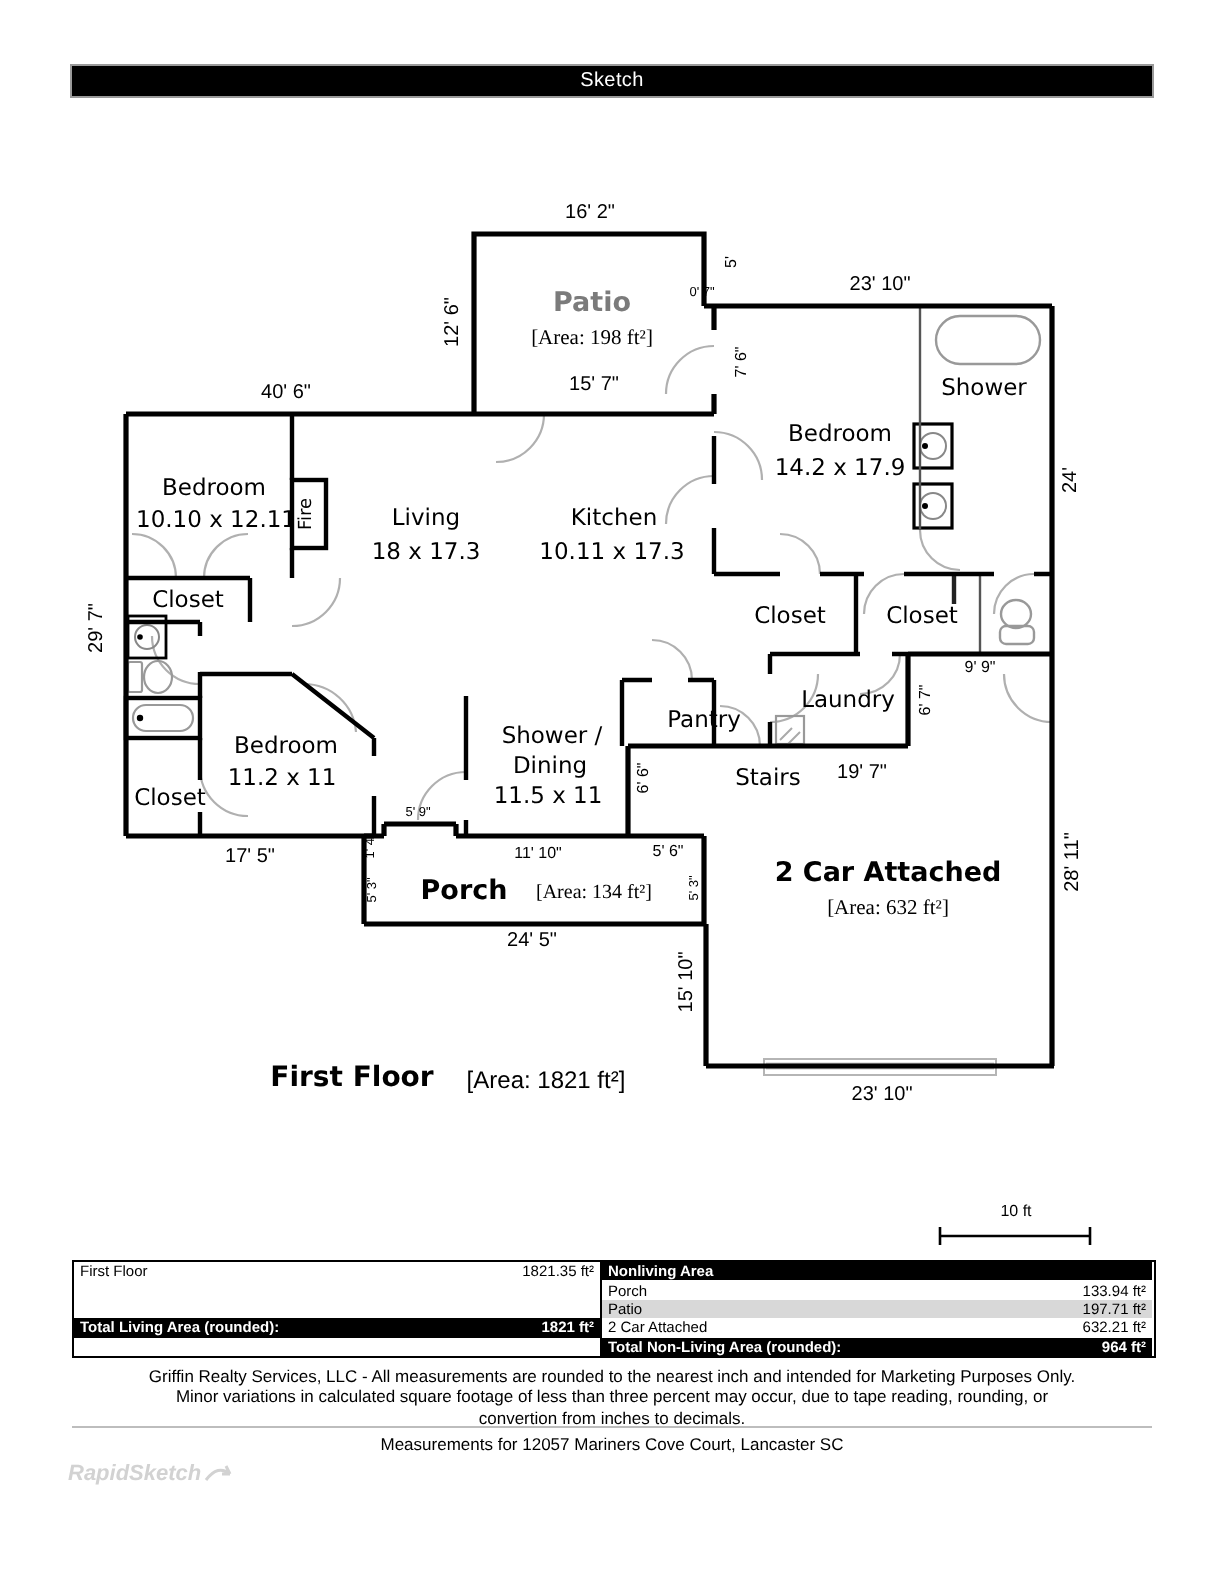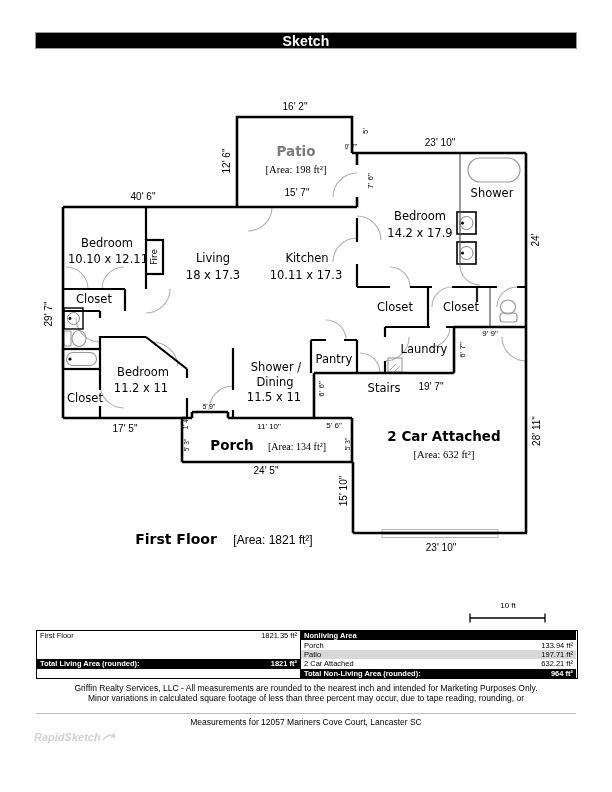--- a/index.html
+++ b/index.html
@@ -2,21 +2,21 @@
 <html><head>
 <meta charset="utf-8">
 <style>
   html,body{margin:0;padding:0;background:#fff;}
   body{width:612px;height:792px;position:relative;font-family:"Liberation Sans",sans-serif;color:#000;overflow:hidden;}
   .page{position:absolute;inset:0;background:#fff;}
 
   
   .banner{position:absolute;left:36px;top:33px;width:540px;height:15px;background:#000;
           box-shadow:0 0 0 1px #9a9a9a;display:flex;align-items:center;justify-content:center;}
-  .banner span{color:#fff;font-weight:bold;font-size:14px;letter-spacing:.2px;}
+  .banner span{color:#fff;font-weight:normal;font-size:10px;letter-spacing:.2px;}
 
   
   .plansvg{position:absolute;left:0;top:0;width:612px;height:792px;}
 
   
   .lbl{position:absolute;transform:translate(-50%,-50%);white-space:nowrap;line-height:1;}
   .rot{transform:translate(-50%,-50%) rotate(-90deg);}
   .dim{font-size:10px;}
   .dim-sm{font-size:8px;}
   .dim-xs{font-size:6.5px;}
@@ -186,21 +186,21 @@
 
   <div class="lbl room" style="left:395px;top:308px">Closet</div>
   <div class="lbl room" style="left:461px;top:308px">Closet</div>
   <div class="lbl room" style="left:424px;top:350px">Laundry</div>
   <div class="lbl dim-sm" style="left:490px;top:334px">9' 9"</div>
   <div class="lbl dim-sm rot" style="left:463px;top:350px">6' 7"</div>
 
   <div class="lbl room" style="left:143px;top:373px">Bedroom</div>
   <div class="lbl room" style="left:141px;top:389px">11.2 x 11</div>
   <div class="lbl room" style="left:85px;top:399px">Closet</div>
-  <div class="lbl room" style="left:334px;top:360px">Pantry</div>
+  <div class="lbl room" style="left:352px;top:360px">Pantry</div>
   <div class="lbl room" style="left:276px;top:368px">Shower /</div>
   <div class="lbl room" style="left:275px;top:383px">Dining</div>
   <div class="lbl room" style="left:274px;top:398px">11.5 x 11</div>
   <div class="lbl room" style="left:384px;top:389px">Stairs</div>
   <div class="lbl dim" style="left:431px;top:387px">19' 7"</div>
   <div class="lbl dim-sm rot" style="left:322px;top:389px">6' 6"</div>
 
   <div class="lbl dim" style="left:125px;top:429px">17' 5"</div>
   <div class="lbl dim-xs" style="left:209px;top:407px">5' 9"</div>
   <div class="lbl dim-xs rot" style="left:186px;top:423px">1' 4"</div>
@@ -254,20 +254,21 @@
       <div class="trow tfoot">
         <span>Total Non-Living Area (rounded):</span>
         <span class="val">964 ft²</span>
       </div>
     </div>
   </div>
 
   <div class="disclaimer">
     <div>Griffin Realty Services, LLC - All measurements are rounded to the nearest inch and intended for Marketing Purposes Only.</div>
     <div>Minor variations in calculated square footage of less than three percent may occur, due to tape reading, rounding, or</div>
+    <div>convertion from inches to decimals.</div>
   </div>
   <div class="rule"></div>
   <div class="address">Measurements for 12057 Mariners Cove Court, Lancaster SC</div>
   <div class="logo">
     <span>RapidSketch</span>
     <svg width="14" height="12" viewBox="0 0 14 12">
       <path d="M1,9 Q7,1 13,6 M13,6 L9,6 M13,6 L11,2" stroke="#d2d2d2" stroke-width="1.5" fill="none"></path>
     </svg>
   </div>
 

